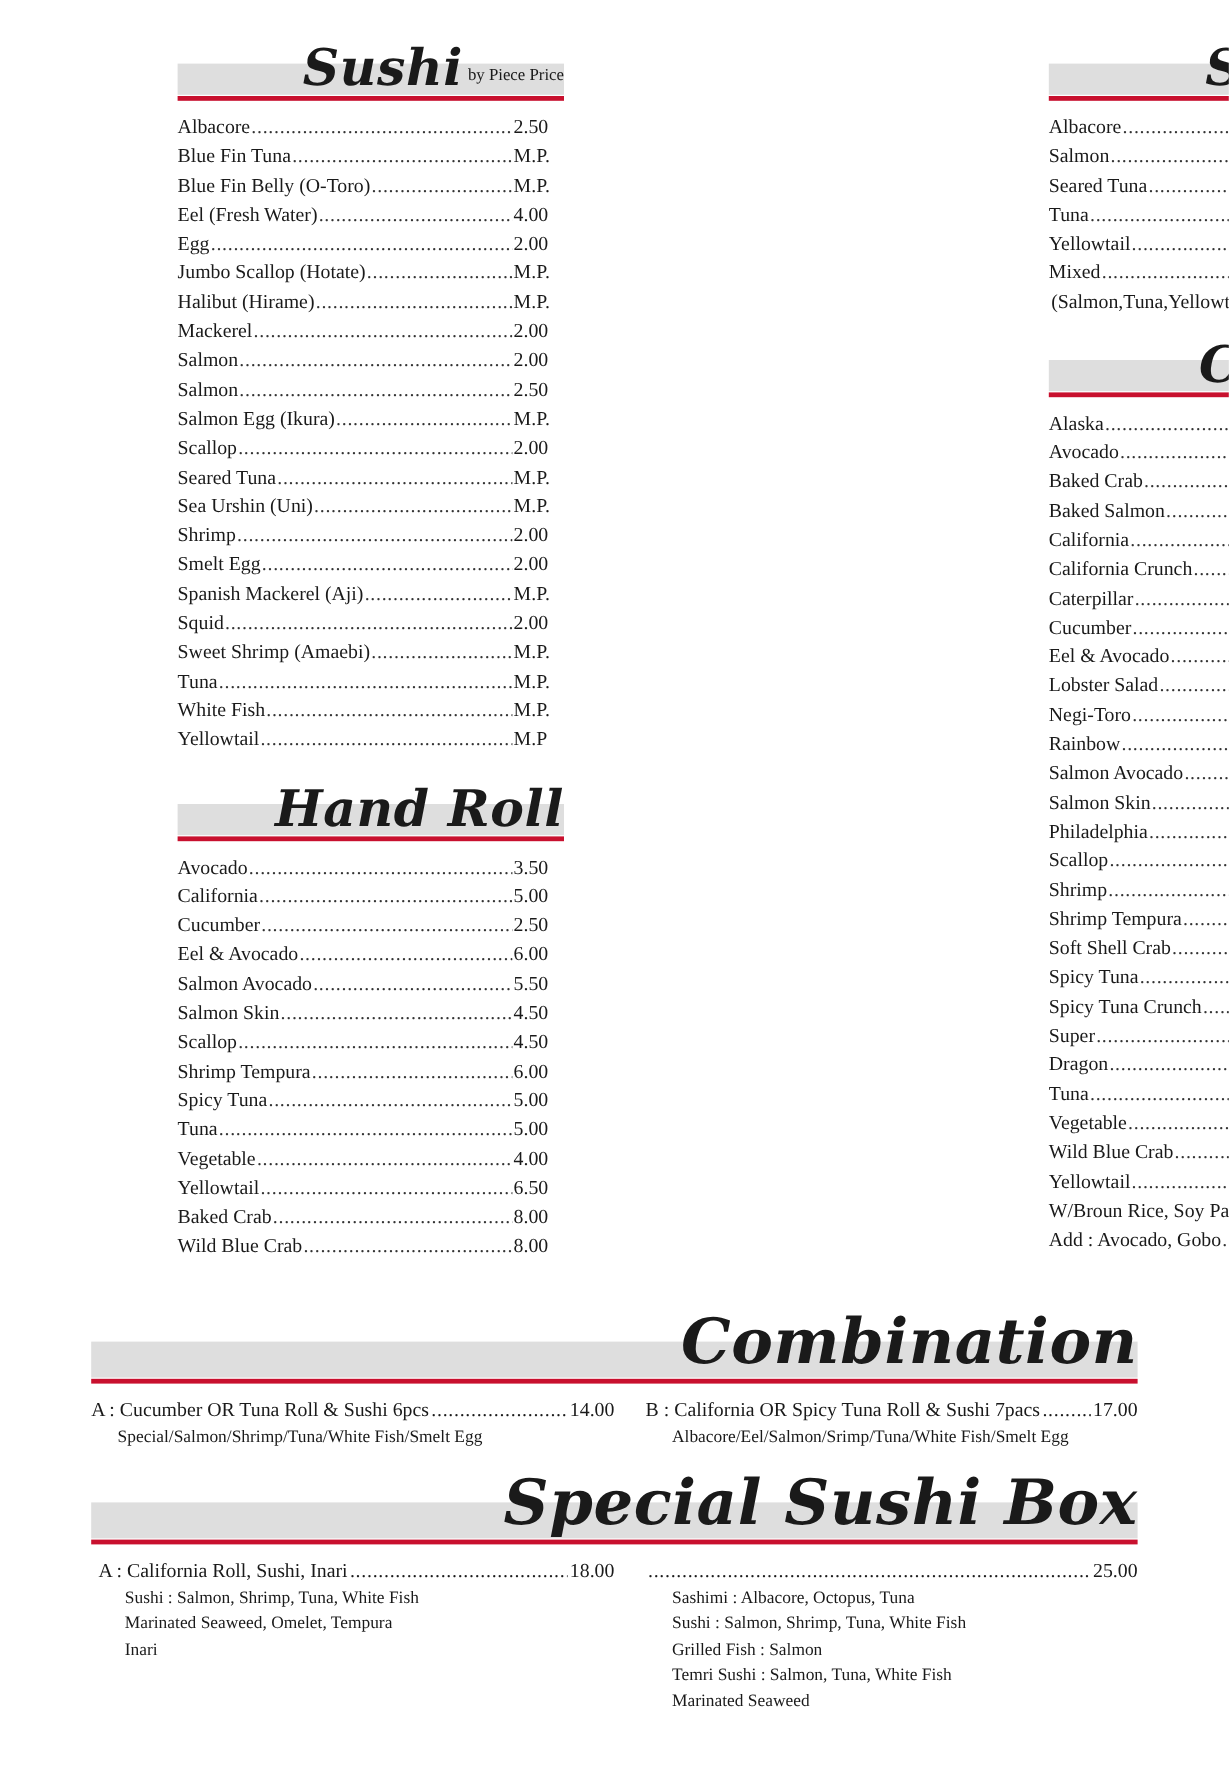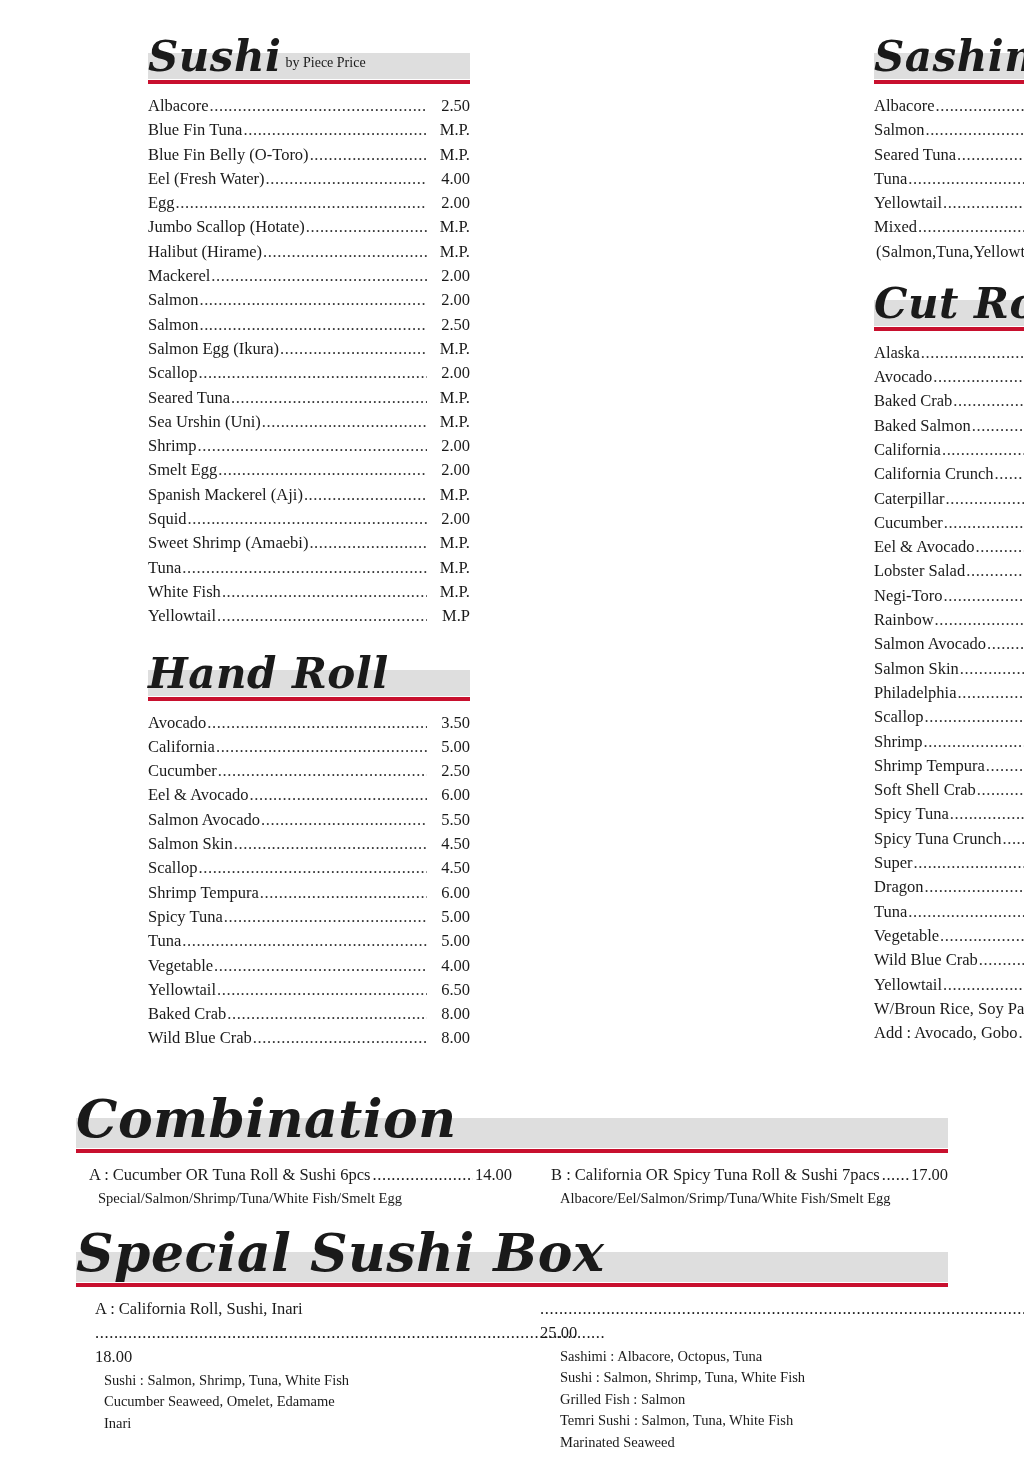--- a/index.html
+++ b/index.html
@@ -59,21 +59,21 @@
     position: absolute;
     left: 0; right: 0;
     bottom: 0;
     height: 4px;
     background: #c8102e;
   }
   .banner-title {
     position: absolute;
     left: 0; right: 0;
     bottom: 6px;
-    text-align: left;
+    text-align: right;
     font-family: "DejaVu Serif", "Liberation Serif", serif;
     font-style: italic;
     font-weight: bold;
     font-size: 42px;
     line-height: 1;
     letter-spacing: 0.5px;
     white-space: nowrap;
   }
   .banner-sub {
     font-family: "Liberation Serif", serif;
@@ -102,21 +102,20 @@
     margin: 0 1px;
     color: #333;
     font-size: 16.5px;
     letter-spacing: 0.6px;
   }
   .item .leader::after {
     content: "............................................................................................................";
   }
   .item .price {
     flex: 0 0 auto;
-    text-align: right;
   }
   
   .col-left .item .price { min-width: 42px; }
   .col-right .item .leader { margin-right: 0; }
 
   .subnote {
     font-size: 16.5px;
     line-height: 23px;
     padding-left: 2px;
   }
@@ -143,21 +142,21 @@
   }
   .combo-col { width: 50%; box-sizing: border-box; }
   .combo-col.right { padding-left: 26px; }
   .combo-head {
     display: flex;
     align-items: baseline;
     font-size: 16.5px;
     line-height: 24px;
     white-space: nowrap;
   }
-  .combo-head .name { flex: 0 0 auto; margin-left: 13px; }
+  .combo-head .name { flex: 0 0 auto; }
   .combo-head .leader {
     flex: 1 1 auto;
     overflow: hidden;
     white-space: nowrap;
     letter-spacing: 0.6px;
     margin: 0 2px;
   }
   .combo-head .leader::after {
     content: "............................................................................................................";
   }
@@ -169,21 +168,21 @@
   .combo-line {
     font-size: 14.5px;
     line-height: 21px;
     white-space: nowrap;
   }
 
   #sec-combination { margin-top: 42px; }
   #sec-special { margin-top: 22px; }
   #sec-special .combo-col.left { padding-left: 6px; }
   #sec-special .combo-line { font-size: 14.5px; line-height: 21.5px; }
-  #sec-special .combo-head { font-size: 16.5px; flex-direction: column; }
+  #sec-special .combo-head { font-size: 16.5px; }
 </style>
 </head>
 <body style="color: rgb(26, 26, 26);">
 
 <div class="page">
 
   <div class="columns">
 
     <div class="col-left">
 
@@ -594,21 +593,21 @@
     </div>
     <div class="combo-body" id="body-special">
         <div class="combo-col left">
           <div class="combo-head">
             <span class="name">A : California Roll, Sushi, Inari</span>
             <span class="leader"></span>
             <span class="price">18.00</span>
           </div>
           <div class="combo-lines">
             <div class="combo-line">Sushi : Salmon, Shrimp, Tuna, White Fish</div>
-            <div class="combo-line">Cucumber Seaweed, Omelet, Edamame</div>
+            <div class="combo-line">Marinated Seaweed, Omelet, Tempura</div>
             <div class="combo-line">Inari</div>
           </div>
         </div>
         <div class="combo-col right">
           <div class="combo-head">
             <span class="leader"></span>
             <span class="price">25.00</span>
           </div>
           <div class="combo-lines">
             <div class="combo-line">Sashimi : Albacore, Octopus, Tuna</div>

